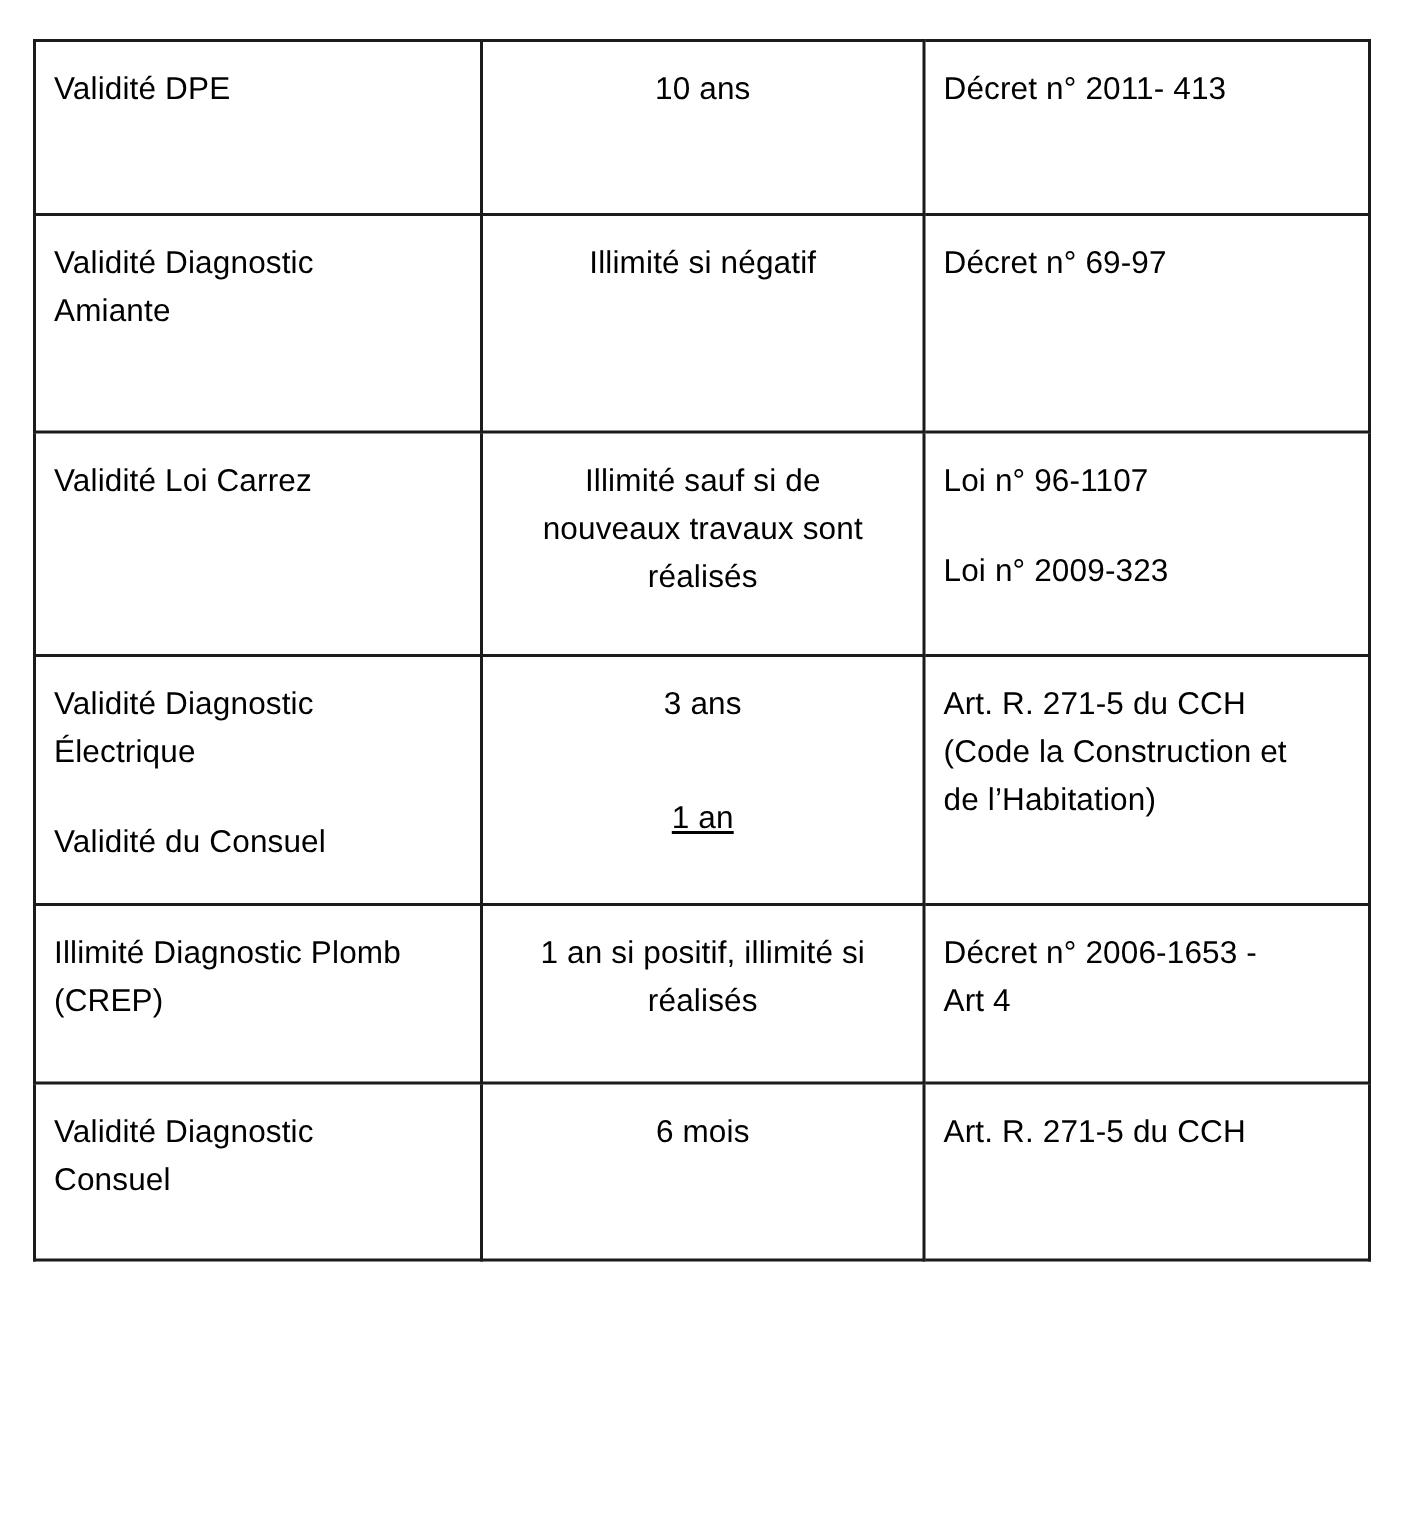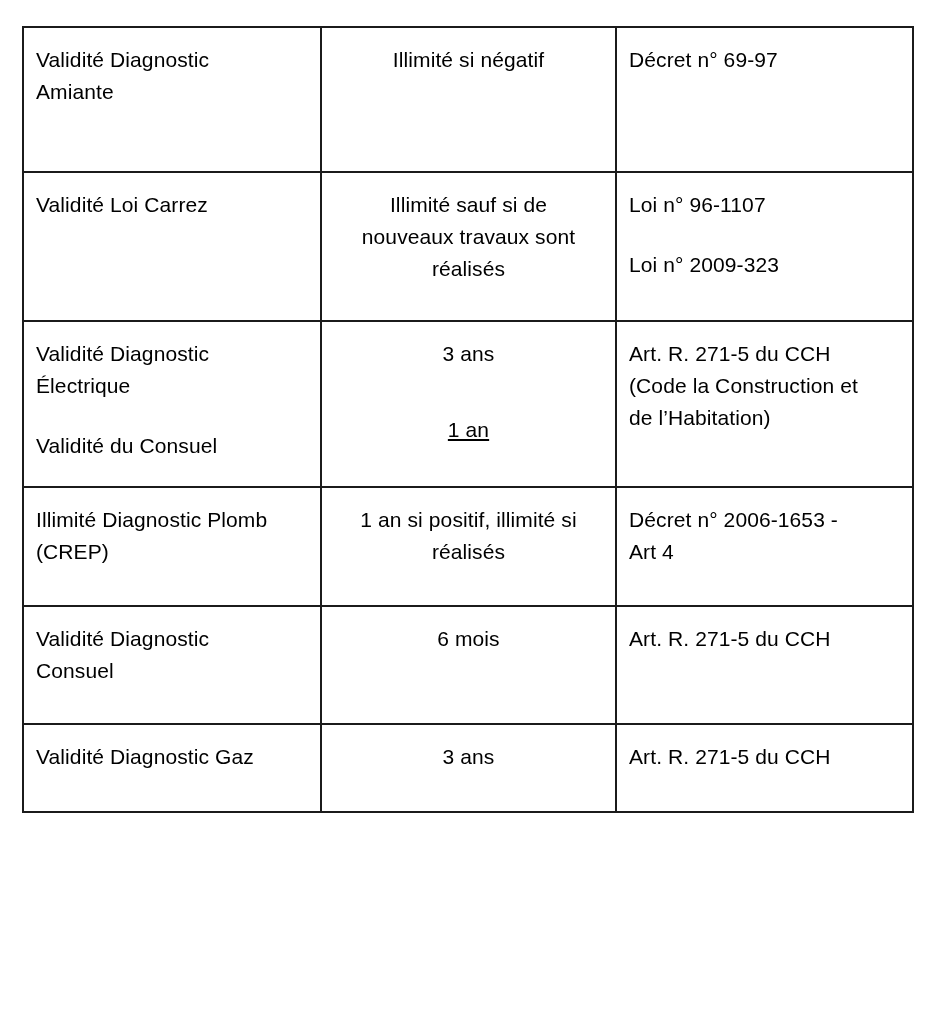--- a/index.html
+++ b/index.html
@@ -80,20 +80,37 @@
 <div class="page">
 
   <table class="validity-table">
     <colgroup>
       <col class="c-label">
       <col class="c-period">
       <col class="c-ref">
     </colgroup>
     <tbody>
 
+      <tr class="r1">
+        <td>
+          <span class="cell-inner cell-label">
+            <span class="line">Validité DPE</span>
+          </span>
+        </td>
+        <td>
+          <span class="cell-inner cell-period">
+            <span class="line">10 ans</span>
+          </span>
+        </td>
+        <td>
+          <span class="cell-inner cell-ref">
+            <span class="line">Décret n° 2011- 413</span>
+          </span>
+        </td>
+      </tr>
 
       <tr class="r2">
         <td>
           <span class="cell-inner cell-label">
             <span class="line">Validité Diagnostic</span>
             <span class="line">Amiante</span>
           </span>
         </td>
         <td>
           <span class="cell-inner cell-period">
@@ -184,35 +201,18 @@
             <span class="line">6 mois</span>
           </span>
         </td>
         <td>
           <span class="cell-inner cell-ref">
             <span class="line">Art. R. 271-5 du CCH</span>
           </span>
         </td>
       </tr>
 
-      <tr class="r7">
-        <td>
-          <span class="cell-inner cell-label">
-            <span class="line">Validité Diagnostic Gaz</span>
-          </span>
-        </td>
-        <td>
-          <span class="cell-inner cell-period">
-            <span class="line">3 ans</span>
-          </span>
-        </td>
-        <td>
-          <span class="cell-inner cell-ref">
-            <span class="line">Art. R. 271-5 du CCH</span>
-          </span>
-        </td>
-      </tr>
 
 
     </tbody>
   </table>
 
 </div>
 
 </body></html>

